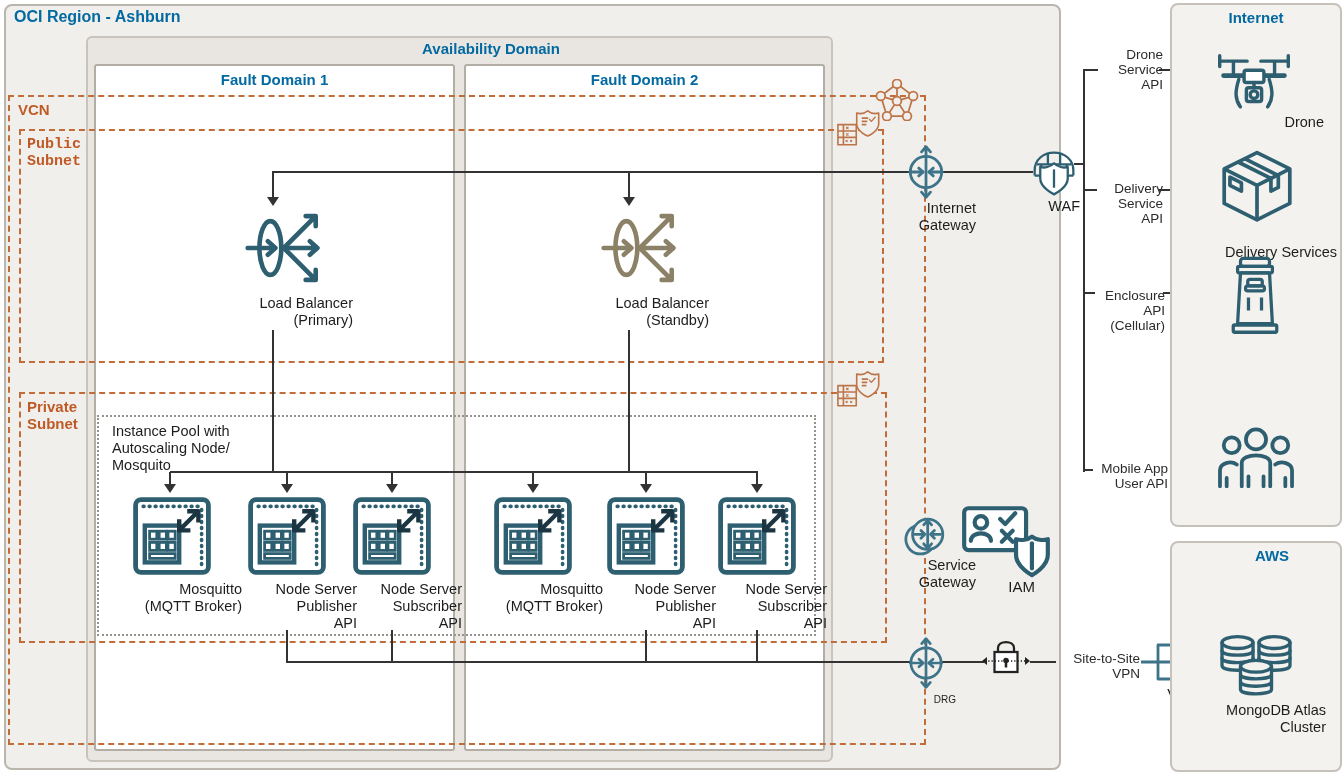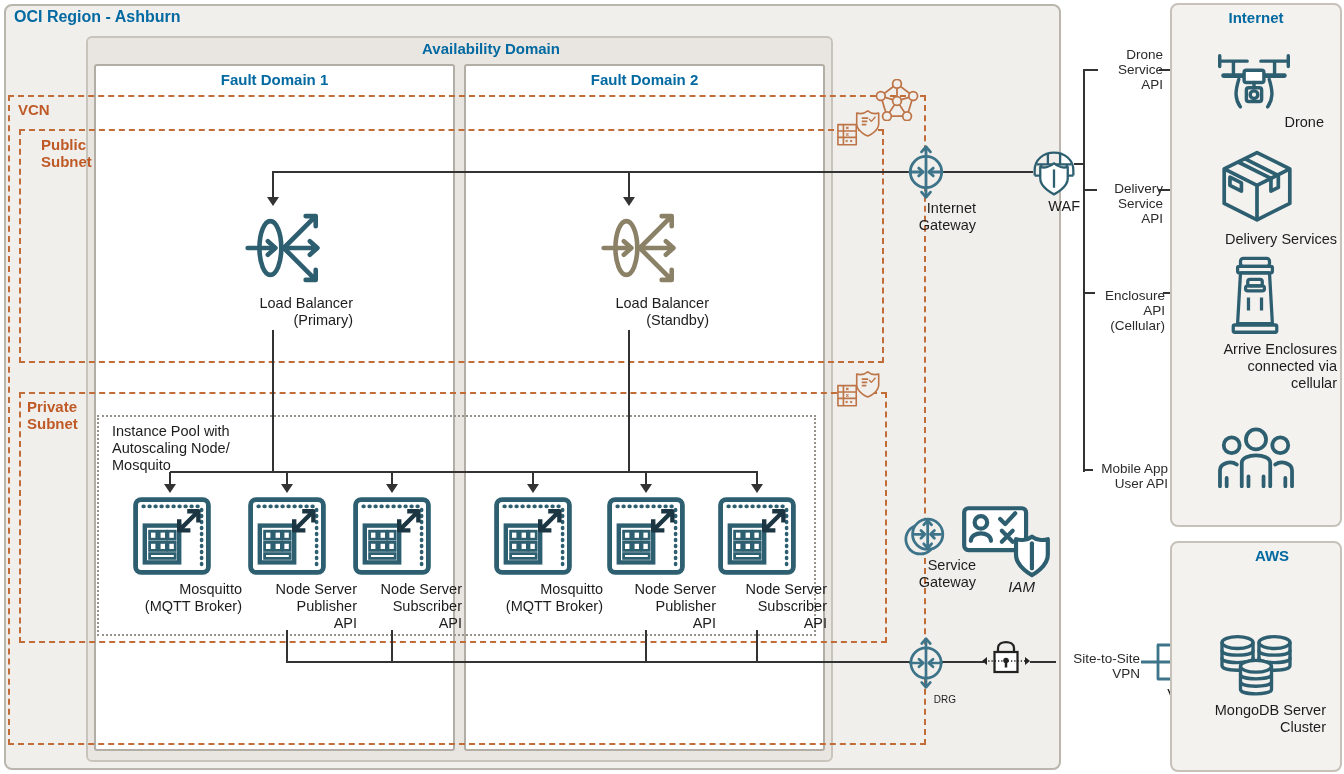--- a/index.html
+++ b/index.html
@@ -216,21 +216,21 @@
   <div class="box fd" style="left:94px;top:64px;width:361px;height:687px;"></div>
   <div class="ttl ctr" style="left:94px;top:71px;width:361px;">Fault Domain 1</div>
 
   <div class="box fd" style="left:464px;top:64px;width:361px;height:687px;"></div>
   <div class="ttl ctr" style="left:464px;top:71px;width:361px;">Fault Domain 2</div>
 
   <div class="box dash" style="left:8px;top:95px;width:918px;height:650px;border-width:2.5px;"></div>
   <div class="olbl" style="left:18px;top:101px;">VCN</div>
 
   <div class="box dash" style="left:19px;top:129px;width:865px;height:234px;"></div>
-  <div class="olbl" style="left:41px;top:136px;">Public
+  <div class="olbl" style="left:27px;top:136px;font-family:Liberation Mono, monospace;">Public
 Subnet</div>
 
   <div class="box dash" style="left:19px;top:392px;width:868px;height:251px;"></div>
   <div class="olbl" style="left:27px;top:398px;">Private
 Subnet</div>
 
   <div class="box dot" style="left:97px;top:415px;width:719px;height:221px;"></div>
   <div class="lbl left" style="left:112px;top:423px;width:200px;">Instance Pool with
 Autoscaling Node/
 Mosquito</div>
@@ -350,21 +350,21 @@
 
   <svg class="ic" style="left:898px;top:508px;color:var(--teal-mid);" width="56" height="56">
       <use href="#i-sgw"></use>
     </svg>
   <div class="lbl" style="left:876px;top:557px;width:100px;">Service
 Gateway</div>
 
   <svg class="ic" style="left:960px;top:498px;color:var(--teal);" width="92" height="84">
       <use href="#i-iam"></use>
     </svg>
-  <div class="lbl" style="left:975px;top:578px;width:60px;font-size:15px;font-style:italic;">IAM</div>
+  <div class="lbl" style="left:975px;top:578px;width:60px;font-size:15px;">IAM</div>
 
   <svg class="ic" style="left:899px;top:636px;color:var(--teal-mid);" width="54" height="54">
       <use href="#i-gw"></use>
     </svg>
   <div class="lbl" style="left:896px;top:691px;width:60px;font-size:10px;">DRG</div>
 
   <svg class="ic" style="left:980px;top:638px;" width="52" height="42">
       <use href="#i-lock"></use>
     </svg>
   <div class="lbl sm" style="left:1056px;top:651px;width:84px;">Site-to-Site
@@ -385,39 +385,36 @@
       <use href="#i-drone"></use>
     </svg>
   <div class="lbl" style="left:1184px;top:114px;width:140px;">Drone</div>
 
   <div class="lbl sm" style="left:1093px;top:181px;width:70px;">Delivery
 Service
 API</div>
   <svg class="ic" style="left:1216px;top:149px;color:var(--teal);" width="82" height="76">
       <use href="#i-box"></use>
     </svg>
-  <div class="lbl" style="left:1177px;top:231px;width:160px;">Delivery Services</div>
+  <div class="lbl" style="left:1177px;top:244px;width:160px;">Delivery Services</div>
 
   <div class="lbl sm" style="left:1095px;top:288px;width:70px;">Enclosure
 API
 (Cellular)</div>
   <svg class="ic" style="left:1226px;top:254px;color:var(--teal);" width="58" height="84">
       <use href="#i-enclosure"></use>
     </svg>
-  <div class="lbl" style="left:1177px;top:341px;width:160px;">Arrive Enclosures
-connected via
-cellular</div>
 
   <div class="lbl sm" style="left:1088px;top:461px;width:80px;">Mobile App
 User API</div>
   <svg class="ic" style="left:1212px;top:426px;color:var(--teal);" width="88" height="62">
       <use href="#i-users"></use>
     </svg>
 
   <div class="box panel" style="left:1170px;top:541px;width:172px;height:231px;"></div>
   <div class="ttl ctr" style="left:1170px;top:547px;width:204px;">AWS</div>
   <svg class="ic" style="left:1214px;top:633px;color:var(--teal);" width="84" height="68">
       <use href="#i-db"></use>
     </svg>
-  <div class="lbl" style="left:1186px;top:702px;width:140px;">MongoDB Server
+  <div class="lbl" style="left:1186px;top:702px;width:140px;">MongoDB Atlas
 Cluster</div>
 
 </div>
 
 </body></html>

